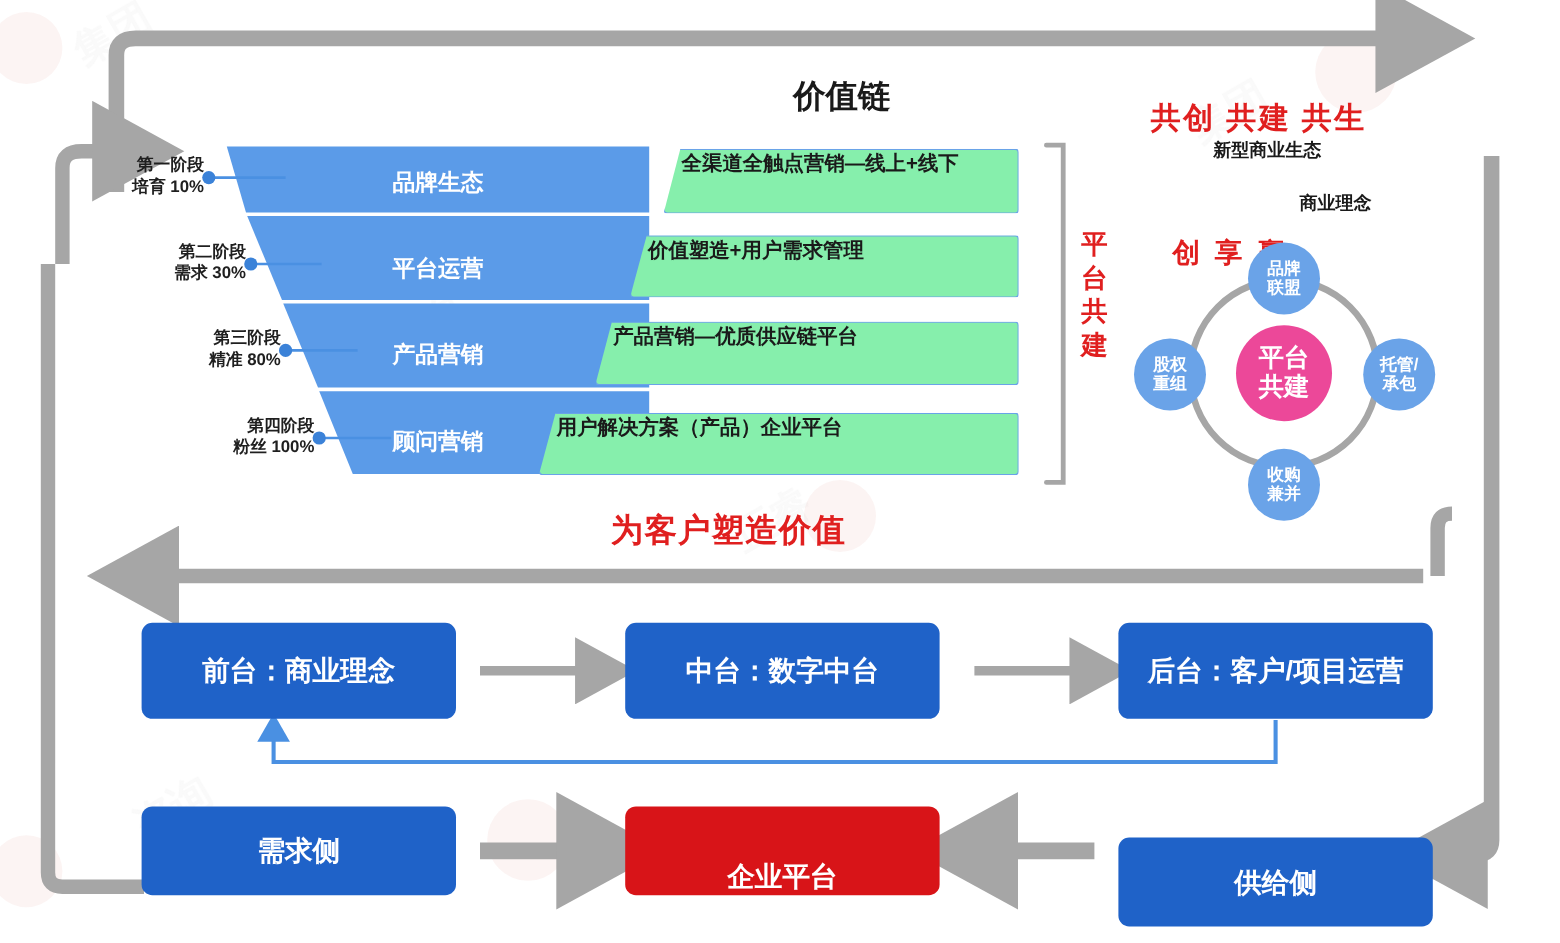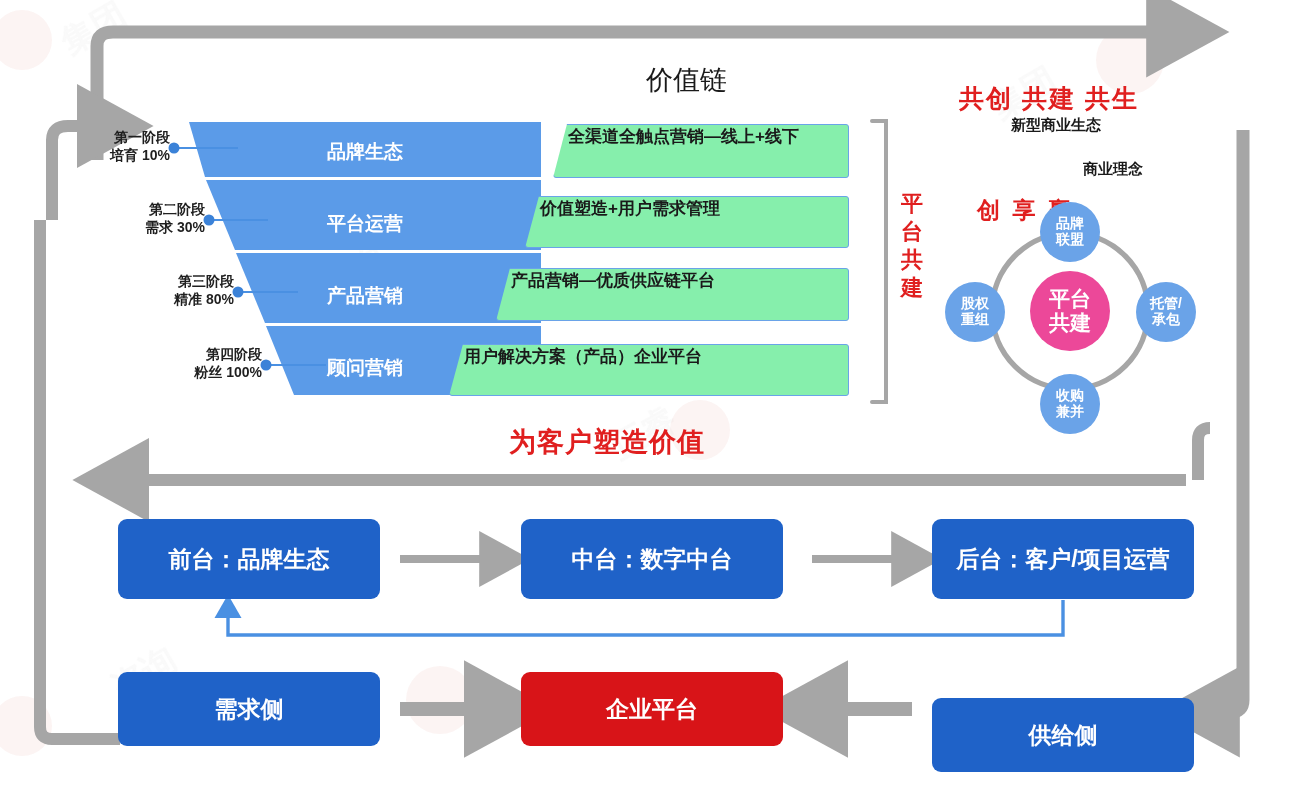--- a/index.html
+++ b/index.html
@@ -4,21 +4,21 @@
 <style>
   html,body{margin:0;padding:0;background:#fff;}
   body{width:1300px;height:786px;position:relative;overflow:hidden;
        font-family:"Liberation Sans","DejaVu Sans",sans-serif;}
   #stage{position:absolute;inset:0;width:1300px;height:786px;}
   .abs{position:absolute;}
   svg.layer{position:absolute;left:0;top:0;width:1300px;height:786px;pointer-events:none;}
 
   
   .title-main{left:205px;top:62px;font-size:30px;font-weight:bold;color:#1a1a1a;letter-spacing:.5px;}
-  .title-vc{left:646px;top:62px;font-size:27px;font-weight:normal;color:#1a1a1a;}
+  .title-vc{left:661px;top:62px;font-size:27px;font-weight:bold;color:#1a1a1a;}
 
   
   .stage-note{font-size:14px;font-weight:bold;color:#1f1f1f;line-height:1.32;text-align:right;}
   .funnel-label{font-size:19px;font-weight:bold;color:#fff;}
 
   
   .vc-box{border:1.3px solid #6aa3e8;background:#86efac;border-radius:3px;
           display:flex;}
   .vc-box span{font-size:17px;font-weight:bold;color:#1a1a1a;padding-left:14px;white-space:nowrap;}
 
@@ -34,21 +34,21 @@
   .node.sat{background:#6aa3e8;font-size:14px;}
   .node.core{background:#ec4899;font-size:21px;}
 
   
   .center-red{left:509px;top:424px;font-size:27px;font-weight:bold;color:#e01f1f;letter-spacing:1px;}
 
   
   .bbox{border-radius:9px;display:flex;align-items:center;justify-content:center;
         color:#fff;font-size:23px;font-weight:bold;white-space:nowrap;}
   .bbox.blue{background:#1f62c8;}
-  .bbox.red{background:#d81418;}
+  .bbox.red{background:#d81418;align-items:flex-end;}
 </style>
 </head>
 <body>
 
 <div id="stage">
 
   <svg class="layer">
     <g opacity="0.055" fill="#c0392b">
       <circle cx="22" cy="40" r="30"></circle>
       <circle cx="22" cy="726" r="30"></circle>
@@ -202,21 +202,21 @@
   <div class="abs node core" style="left:1030px;top:271px;width:80px;height:80px;">
     <div>
       <div>平台</div>
       <div>共建</div>
     </div>
   </div>
 
   <div class="abs center-red">为客户塑造价值</div>
 
   <div class="abs bbox blue" style="left:118px;top:519px;width:262px;height:80px;">
-    <span>前台：品牌生态</span>
+    <span>前台：商业理念</span>
   </div>
   <div class="abs bbox blue" style="left:521px;top:519px;width:262px;height:80px;">
     <span>中台：数字中台</span>
   </div>
   <div class="abs bbox blue" style="left:932px;top:519px;width:262px;height:80px;">
     <span>后台：客户/项目运营</span>
   </div>
 
   <div class="abs bbox blue" style="left:118px;top:672px;width:262px;height:74px;">
     <span>需求侧</span>

